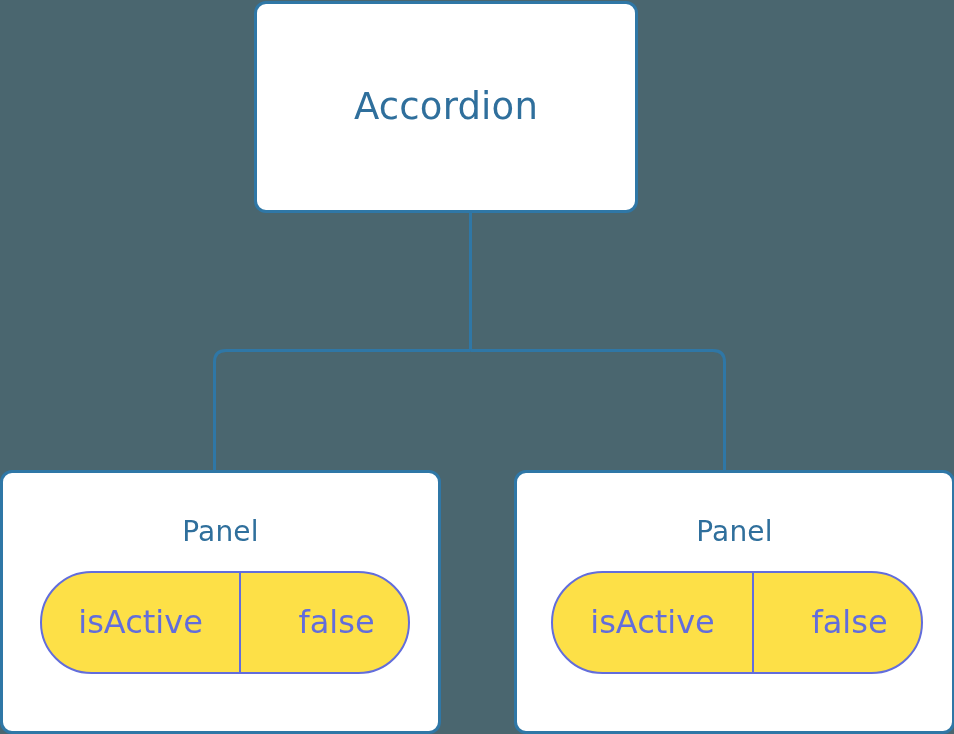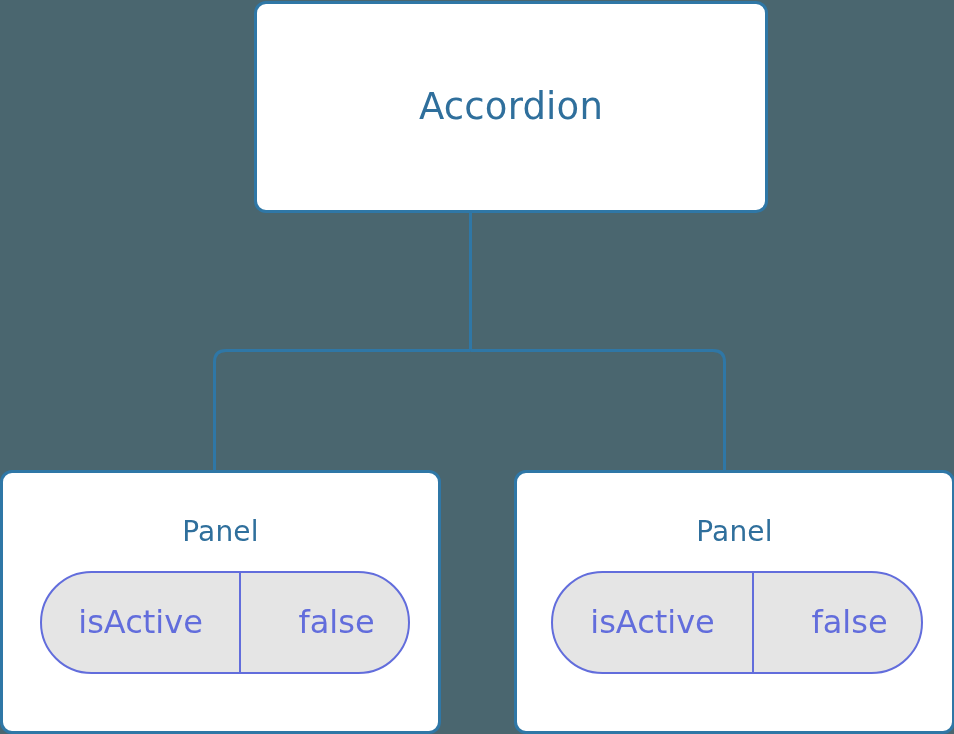--- a/index.html
+++ b/index.html
@@ -34,21 +34,21 @@
     border: 3px solid #2f77a6;
     border-radius: 12px;
     display: flex;
     flex-direction: column;
     align-items: center;
   }
 
   .node-root {
     left: 254px;
     top: 1px;
-    width: 514px;
+    width: 384px;
     height: 212px;
     justify-content: center;
   }
 
   .node-title {
     color: #2f6f9c;
     font-size: 37px;
     font-weight: 400;
     line-height: 1.1;
     letter-spacing: 0.2px;
@@ -70,21 +70,21 @@
 
   
   .prop-pill {
     margin-top: 23px;
     height: 103px;
     display: flex;
     align-items: stretch;
     box-sizing: border-box;
     border: 2px solid #626ddc;
     border-radius: 52px;
-    background: #e5e5e5;
+    background: #fde047;
     overflow: hidden;
   }
 
   .prop-cell {
     display: flex;
     align-items: center;
     justify-content: center;
     color: #626ddc;
     font-size: 32px;
     line-height: 1;

